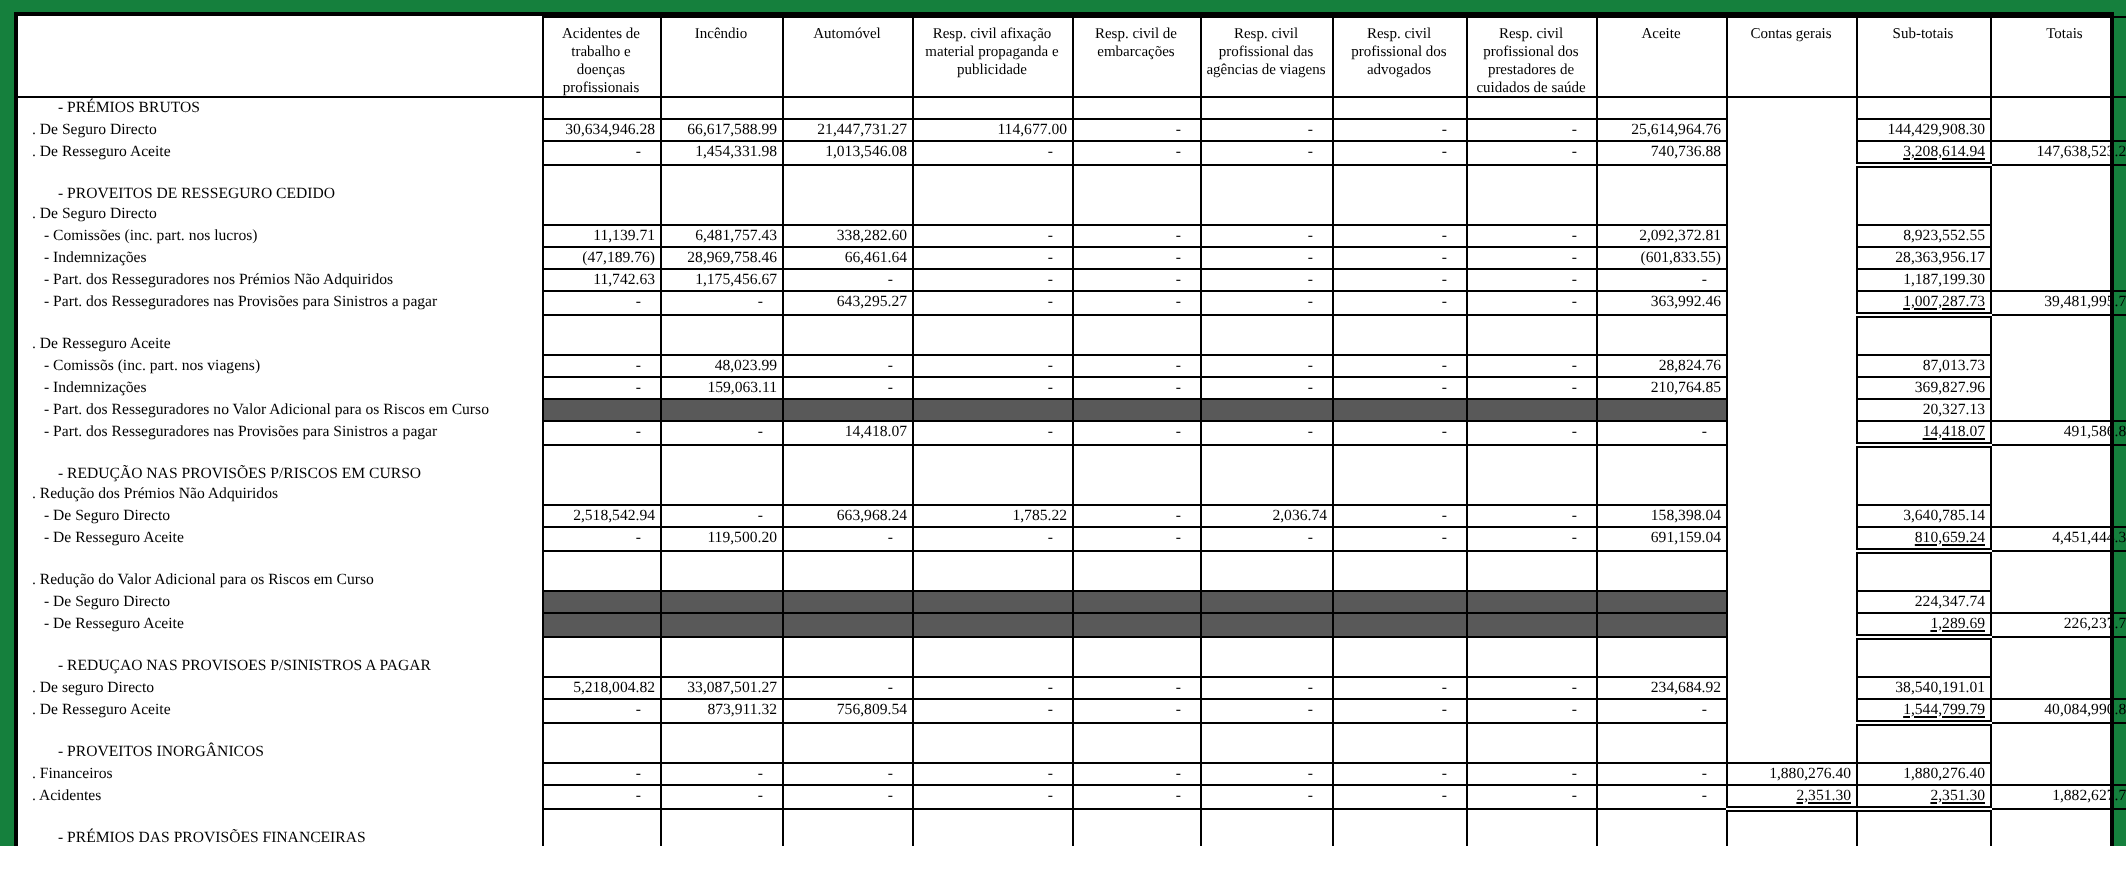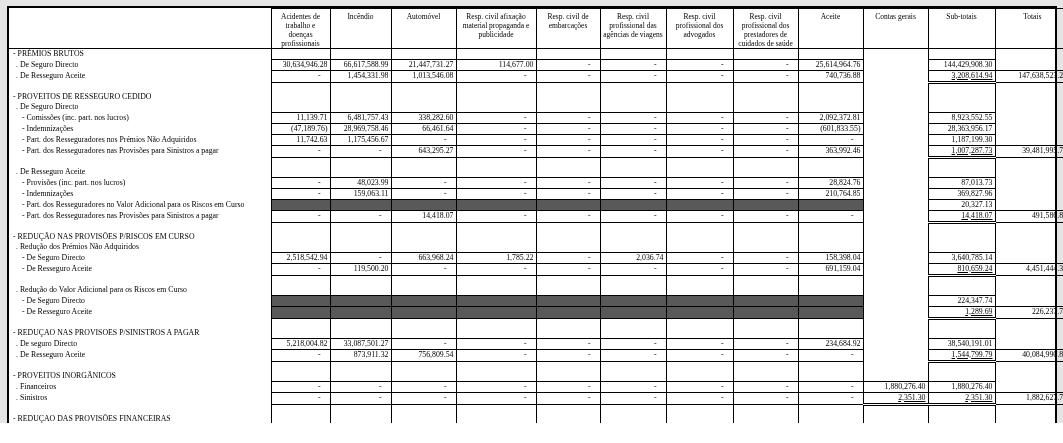--- a/index.html
+++ b/index.html
@@ -1,17 +1,17 @@
 <!DOCTYPE html>
 <html><head>
 <meta charset="utf-8">
 <style>
   html,body { margin:0; padding:0; background:#fff; }
   .page {
-    width:1063px; height:423px; background:#e5e5e5;
+    width:1063px; height:423px; background:#15803d;
     box-sizing:border-box; padding:6px 6px 0 7px;
     font-family:"Liberation Serif", serif; color:#000;
   }
   .table-frame { border:2px solid #000; background:#fff; }
   table.report {
     border-collapse:collapse; table-layout:fixed; width:100%;
     font-family:"Liberation Serif", serif; font-size:7.8px; color:#000;
   }
   td, th { padding:0 2px; overflow:hidden; white-space:nowrap; box-sizing:border-box; }
   thead th {
@@ -21,21 +21,21 @@
   thead th.lblh { border-left:none; border-top:none; }
   thead th:last-child { border-right:none; }
   tbody td { border-left:1px solid #000; border-right:1px solid #000;
              text-align:right; height:10px; line-height:10px; }
   tbody td:last-child { border-right:none; }
   tbody td.lbl { border-left:none; text-align:left; }
   td.b    { border-top:1px solid #000; border-bottom:1px solid #000; }
   td.gray { border-top:1px solid #000; border-bottom:1px solid #000; }
   td.dash { padding-right:9px; }
   td.dbl  { border-bottom:3px double #000;text-decoration:underline; }
-  .ind0 { padding-left:4px;margin-top:20px; }
+  .ind0 { padding-left:20px;margin-top:20px; }
   .ind1 { padding-left:7px; }
   .ind2 { padding-left:13px; }
 </style>
 </head>
 <body>
 
 <div class="page">
   <div class="table-frame">
     <table class="report">
       <colgroup>
@@ -245,21 +245,21 @@
             <td class=""></td>
             <td class=""></td>
             <td class=""></td>
             <td class=""></td>
             <td class=""></td>
             <td class=""></td>
             <td class=""></td>
             <td class=""></td>
           </tr>
           <tr>
-            <td class="lbl ind2">- Provisões (inc. part. nos lucros)</td>
+            <td class="lbl ind2">- Comissõs (inc. part. nos viagens)</td>
             <td class="b dash">-</td>
             <td class="b">48,023.99</td>
             <td class="b dash">-</td>
             <td class="b dash">-</td>
             <td class="b dash">-</td>
             <td class="b dash">-</td>
             <td class="b dash">-</td>
             <td class="b dash">-</td>
             <td class="b">28,824.76</td>
             <td class=""></td>
@@ -545,21 +545,21 @@
             <td class="b dash">-</td>
             <td class="b dash">-</td>
             <td class="b dash">-</td>
             <td class="b dash">-</td>
             <td class="b dash">-</td>
             <td class="b">1,880,276.40</td>
             <td class="b">1,880,276.40</td>
             <td class=""></td>
           </tr>
           <tr>
-            <td class="lbl ind1">. Sinistros</td>
+            <td class="lbl ind1">. Acidentes</td>
             <td class="b dash">-</td>
             <td class="b dash">-</td>
             <td class="b dash">-</td>
             <td class="b dash">-</td>
             <td class="b dash">-</td>
             <td class="b dash">-</td>
             <td class="b dash">-</td>
             <td class="b dash">-</td>
             <td class="b dash">-</td>
             <td class="b dbl">2,351.30</td>
@@ -575,21 +575,21 @@
             <td class=""></td>
             <td class=""></td>
             <td class=""></td>
             <td class=""></td>
             <td class=""></td>
             <td class=""></td>
             <td class=""></td>
             <td class=""></td>
           </tr>
           <tr>
-            <td class="lbl ind0">- REDUÇAO DAS PROVISÕES FINANCEIRAS</td>
+            <td class="lbl ind0">- PRÉMIOS DAS PROVISÕES FINANCEIRAS</td>
             <td class=""></td>
             <td class=""></td>
             <td class=""></td>
             <td class=""></td>
             <td class=""></td>
             <td class=""></td>
             <td class=""></td>
             <td class=""></td>
             <td class=""></td>
             <td class=""></td>

